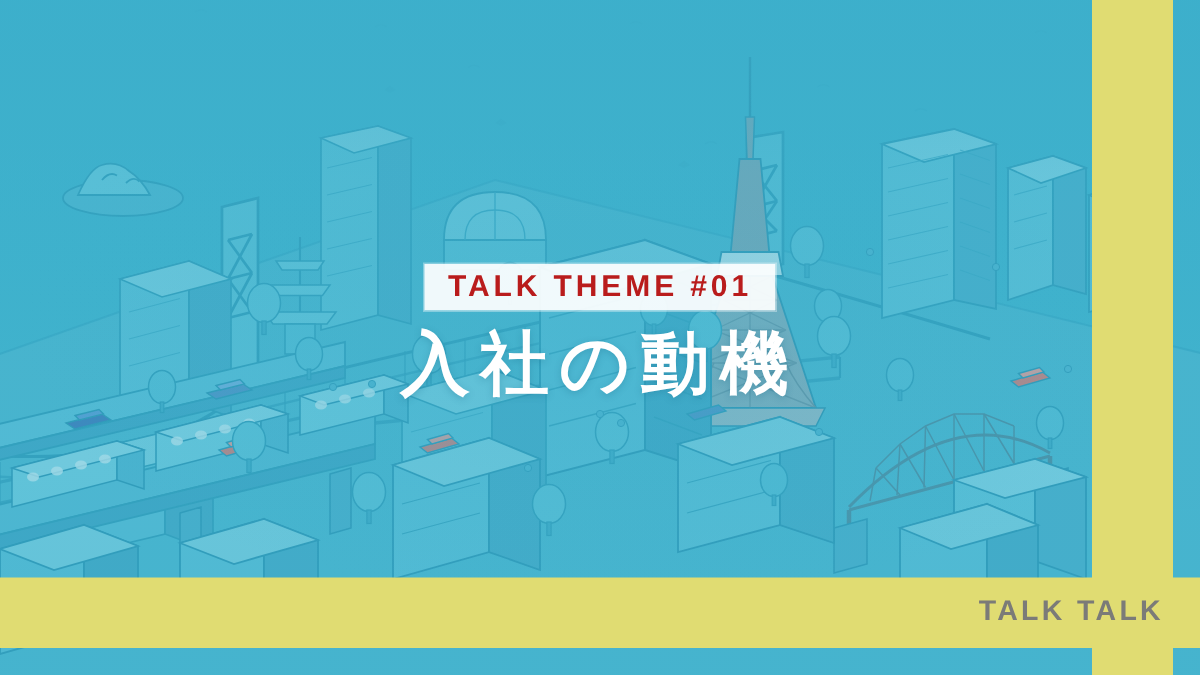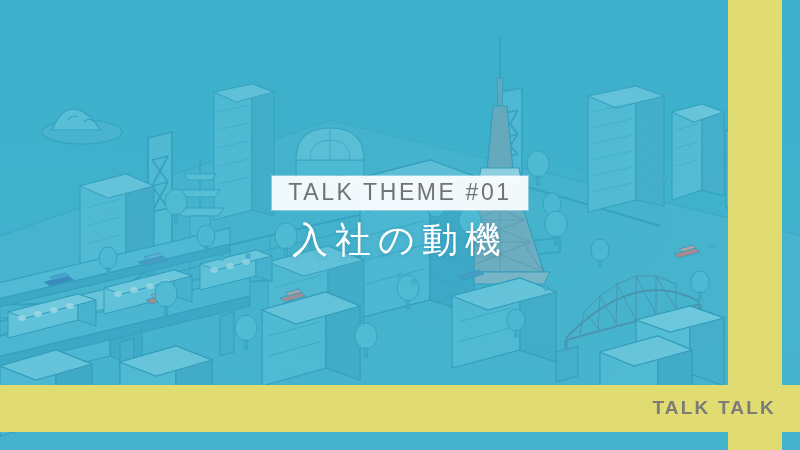--- a/index.html
+++ b/index.html
@@ -53,35 +53,35 @@
   #title-block {
     position:absolute;
     left:0; top:176px;
     width:800px;
     display:flex; flex-direction:column; align-items:center;
     z-index:6;
   }
 
   #theme-badge {
     background:rgba(255,255,255,.92);
-    color:#737373;
-    font-size:23px;
-    font-weight:normal;
+    color:#b91c1c;
+    font-size:20px;
+    font-weight:bold;
     letter-spacing:2.6px;
     padding:5px 16px 6px 16px;
     line-height:1;
     white-space:nowrap;
     box-shadow:0 0 0 1px rgba(255,255,255,.35);
   }
 
   #theme-title {
     margin-top:11px;
     color:#ffffff;
-    font-size:36px;
-    font-weight:normal;
+    font-size:46px;
+    font-weight:bold;
     letter-spacing:7px;
     line-height:1.06;
     white-space:nowrap;
     text-shadow:0 1px 5px rgba(30,110,140,.30);
   }
 
   
   #cross-talk {
     position:absolute;
     right:24px; top:398px;

